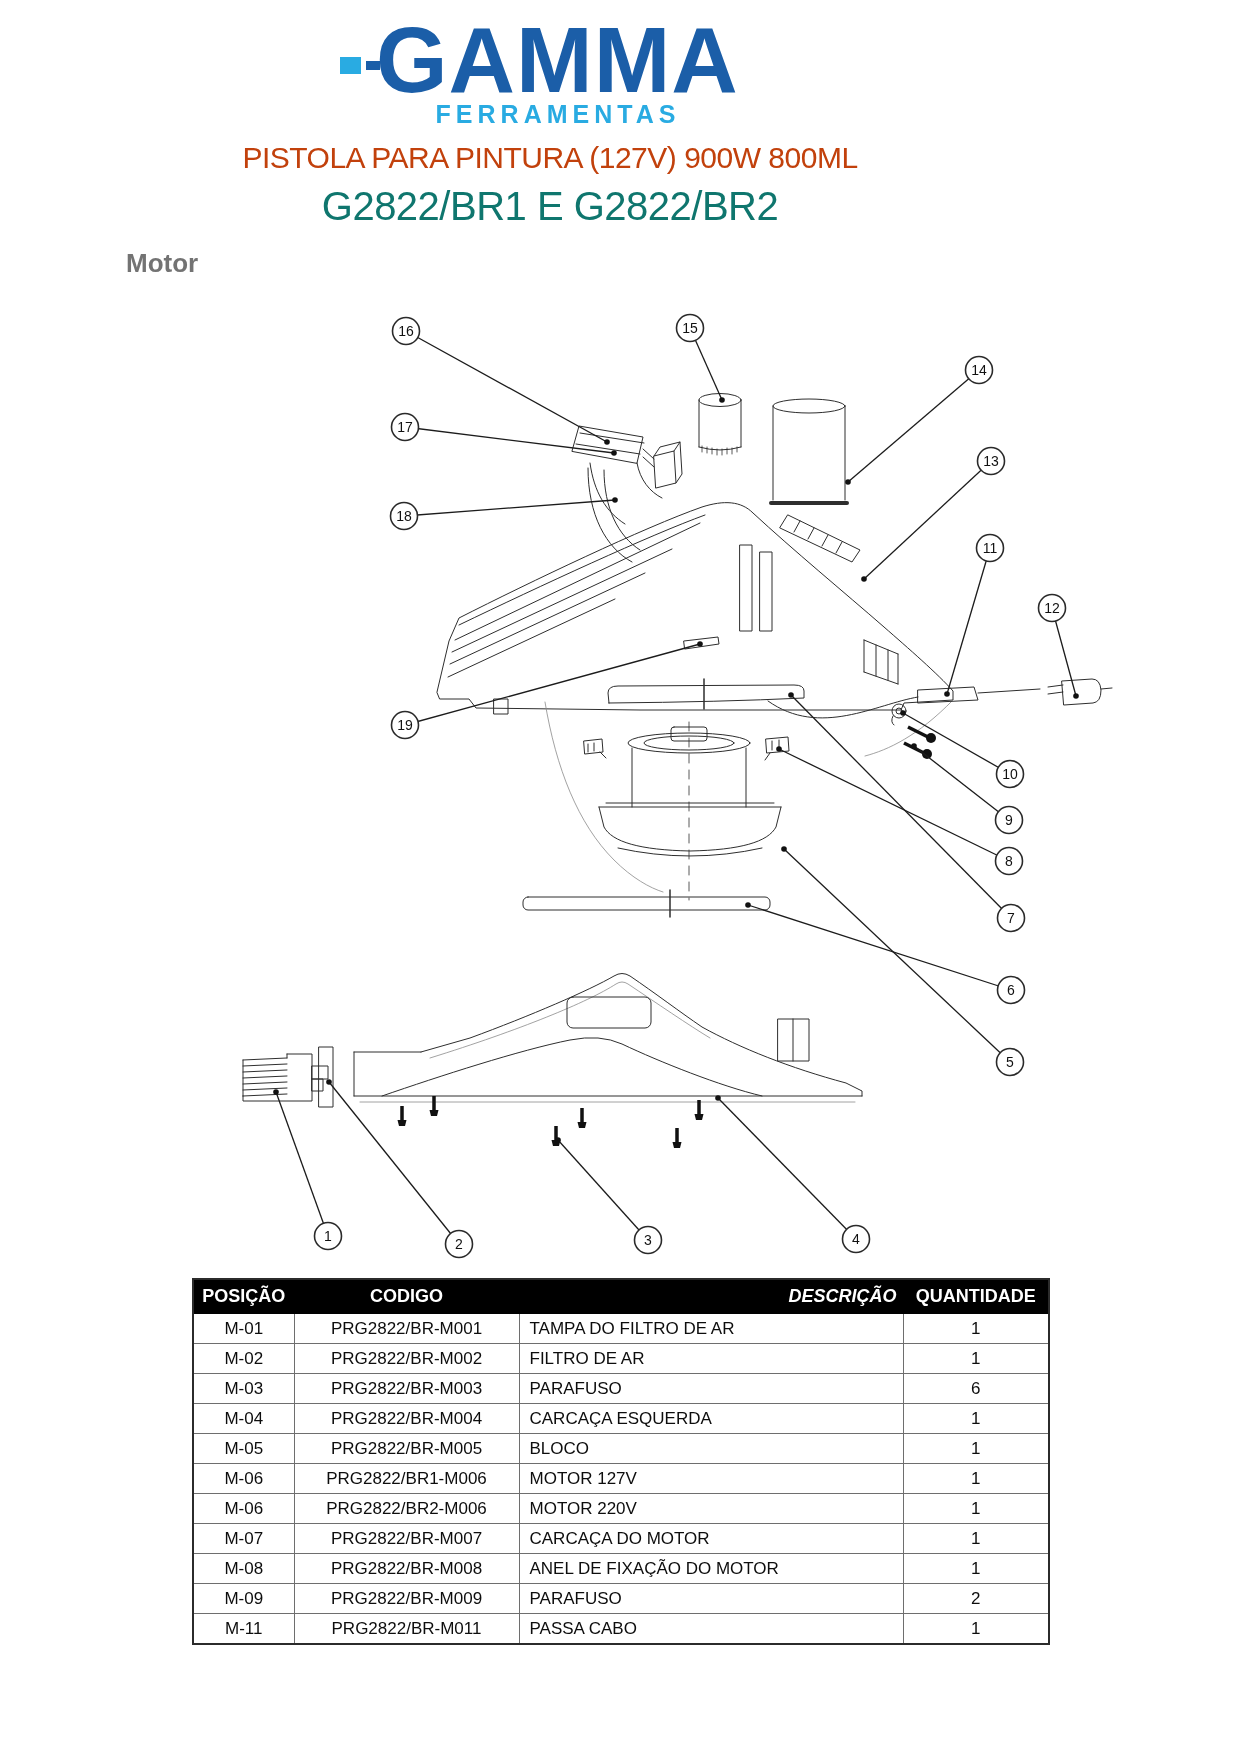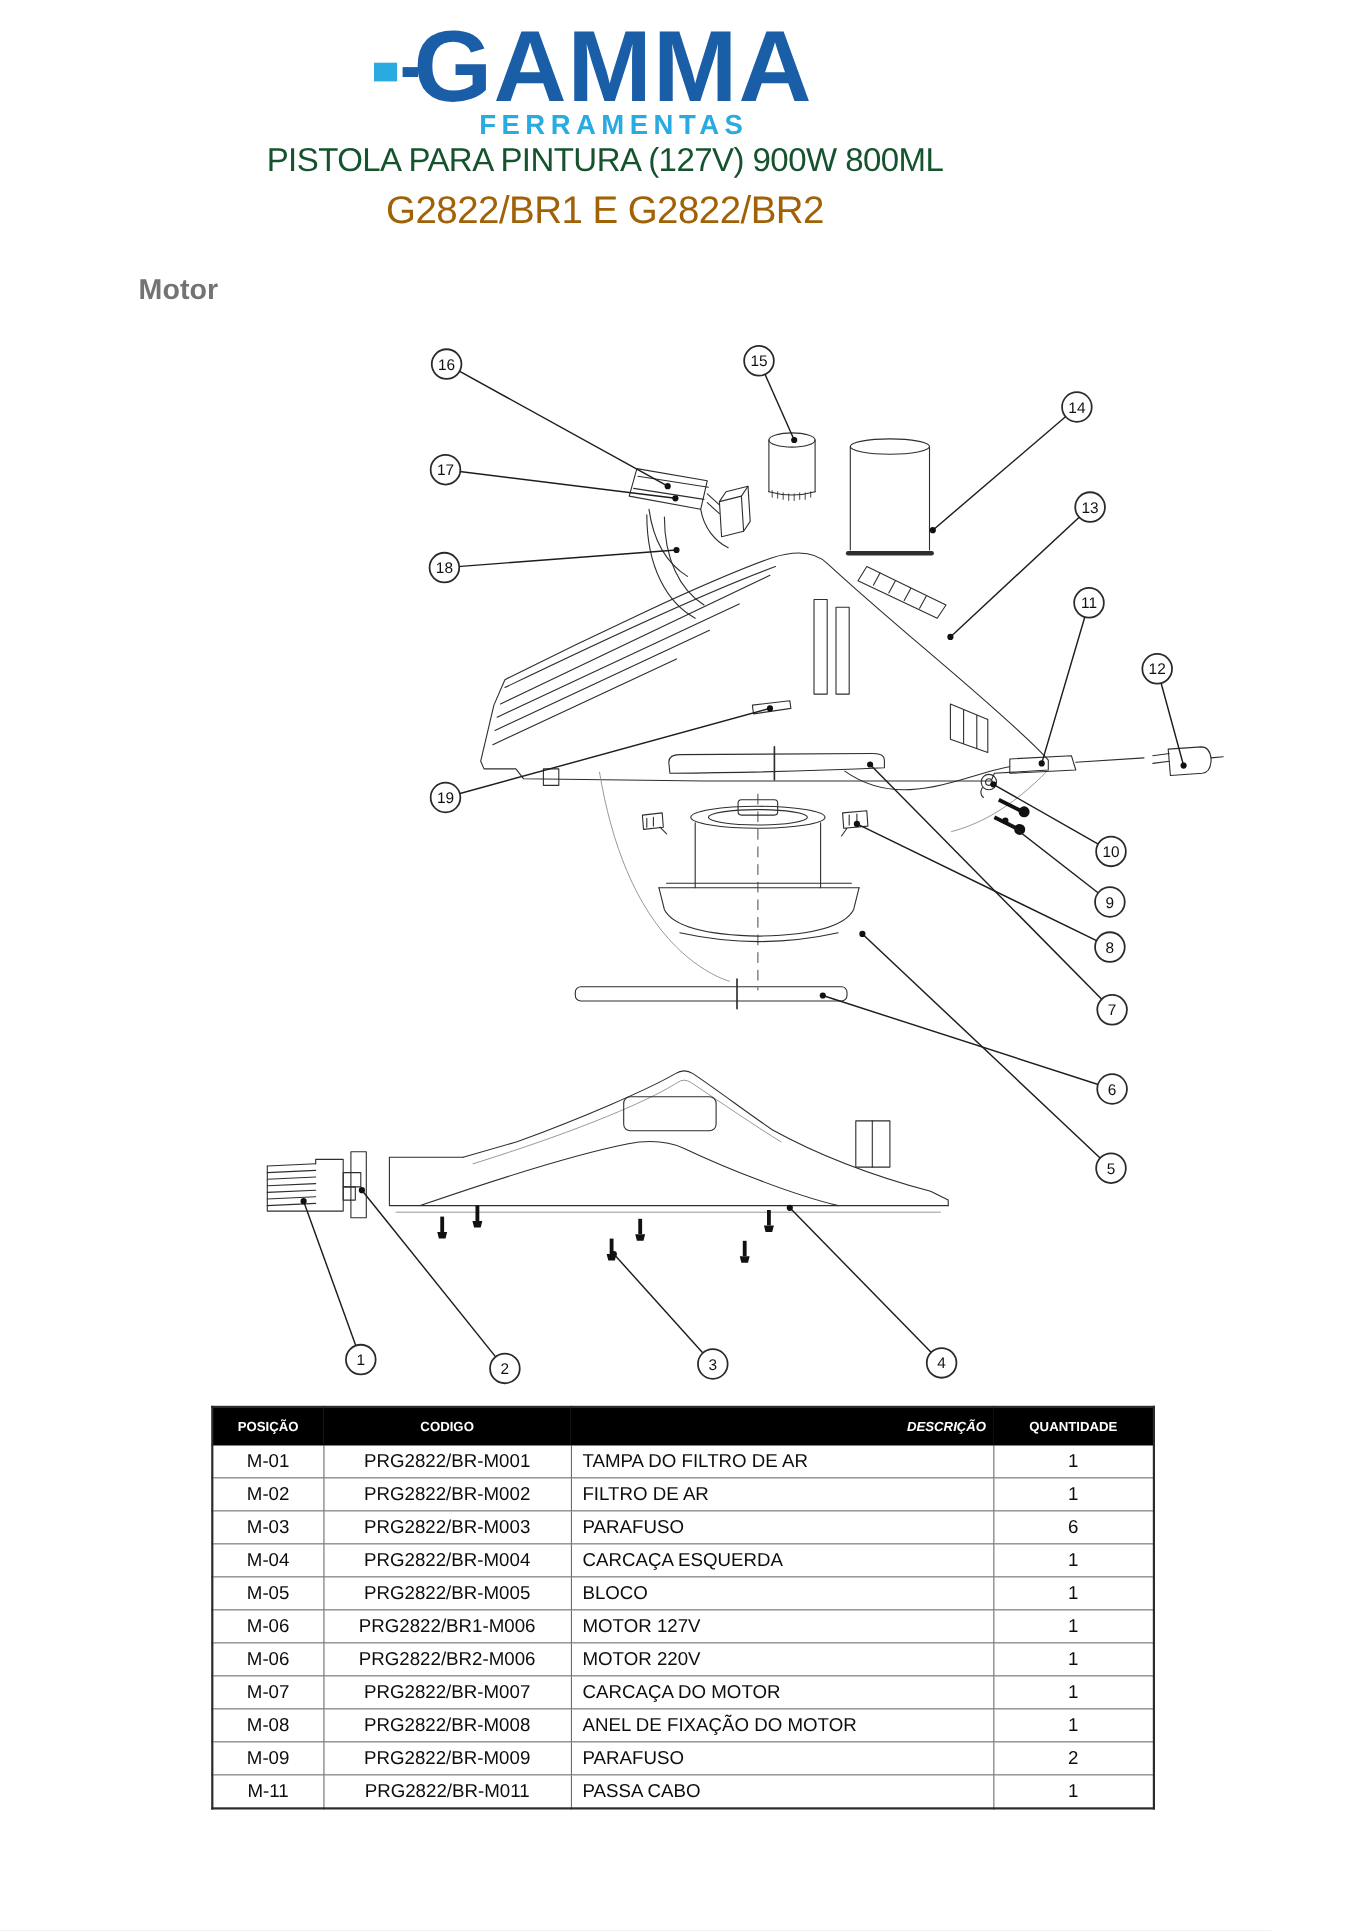--- a/index.html
+++ b/index.html
@@ -4,38 +4,38 @@
 <style>
   html,body{margin:0;padding:0;background:#e8e8e8;}
   .page{position:relative;width:1240px;height:1755px;background:#ffffff;margin:0 auto;
         font-family:"Liberation Sans",sans-serif;overflow:hidden;}
   
   .header{position:absolute;left:0;top:16px;width:1100px;text-align:center;}
   .logo{display:block;margin:0 auto;width:420px;height:84px;}
   .logo-text{font-family:"Liberation Sans",sans-serif;font-weight:bold;font-size:92px;
              letter-spacing:1px;fill:#1B5EA8;}
   .logo-sub{color:#29ABE2;font-size:25px;font-weight:bold;letter-spacing:5px;margin-top:0px;padding-left:16px;}
-  .title1{color:#14532d;font-size:30px;letter-spacing:-0.5px;margin-top:0;}
-  .title2{color:#a16207;font-size:35px;letter-spacing:-0.5px;margin-top:9px;}
+  .title1{color:#c2410c;font-size:30px;letter-spacing:-0.5px;margin-top:12px;}
+  .title2{color:#0f766e;font-size:40px;letter-spacing:-0.5px;margin-top:9px;}
   .motor{position:absolute;left:126px;top:248px;font-size:26px;font-weight:bold;color:#737373;}
   
   .diagram{position:absolute;left:180px;top:280px;width:980px;height:1000px;}
   .art{stroke:#2e2e2e;fill:none;stroke-width:1;stroke-linejoin:round;stroke-linecap:round;}
   .art-light{stroke:#8a8a8a;fill:none;stroke-width:0.8;}
   .thick{stroke:#111;stroke-width:3.5;}
   .filldark{fill:#111;stroke:none;}
   .leader{stroke:#1c1c1c;stroke-width:1.3;}
   .callout-circle{fill:#ffffff;stroke:#2a2a2a;stroke-width:1.6;}
   .callout-num{font-family:"Liberation Sans",sans-serif;font-size:14px;fill:#111;
                text-anchor:middle;}
   .leader-dot{fill:#111;stroke:none;}
   
   .parts{position:absolute;left:192px;top:1278px;width:856px;border-collapse:collapse;
          table-layout:fixed;font-size:17px;color:#0d0d0d;border:2px solid #2b2b2b;}
-  .parts th{background:#000;color:#fff;font-weight:bold;height:33px;font-size:12px;
+  .parts th{background:#000;color:#fff;font-weight:bold;height:33px;font-size:18px;
             border:1px solid #000;padding:0 6px;}
   .parts th.thc{text-align:center;}
   .parts th.thl{text-align:right;padding-left:10px;font-style:italic;}
   .parts td{height:29px;border:1px solid #6e6e6e;padding:0 20px;background:#fff;}
   .parts td.c{text-align:center;}
   .parts td.l{text-align:left;padding-left:10px;}
 </style>
 </head>
 <body>
 

